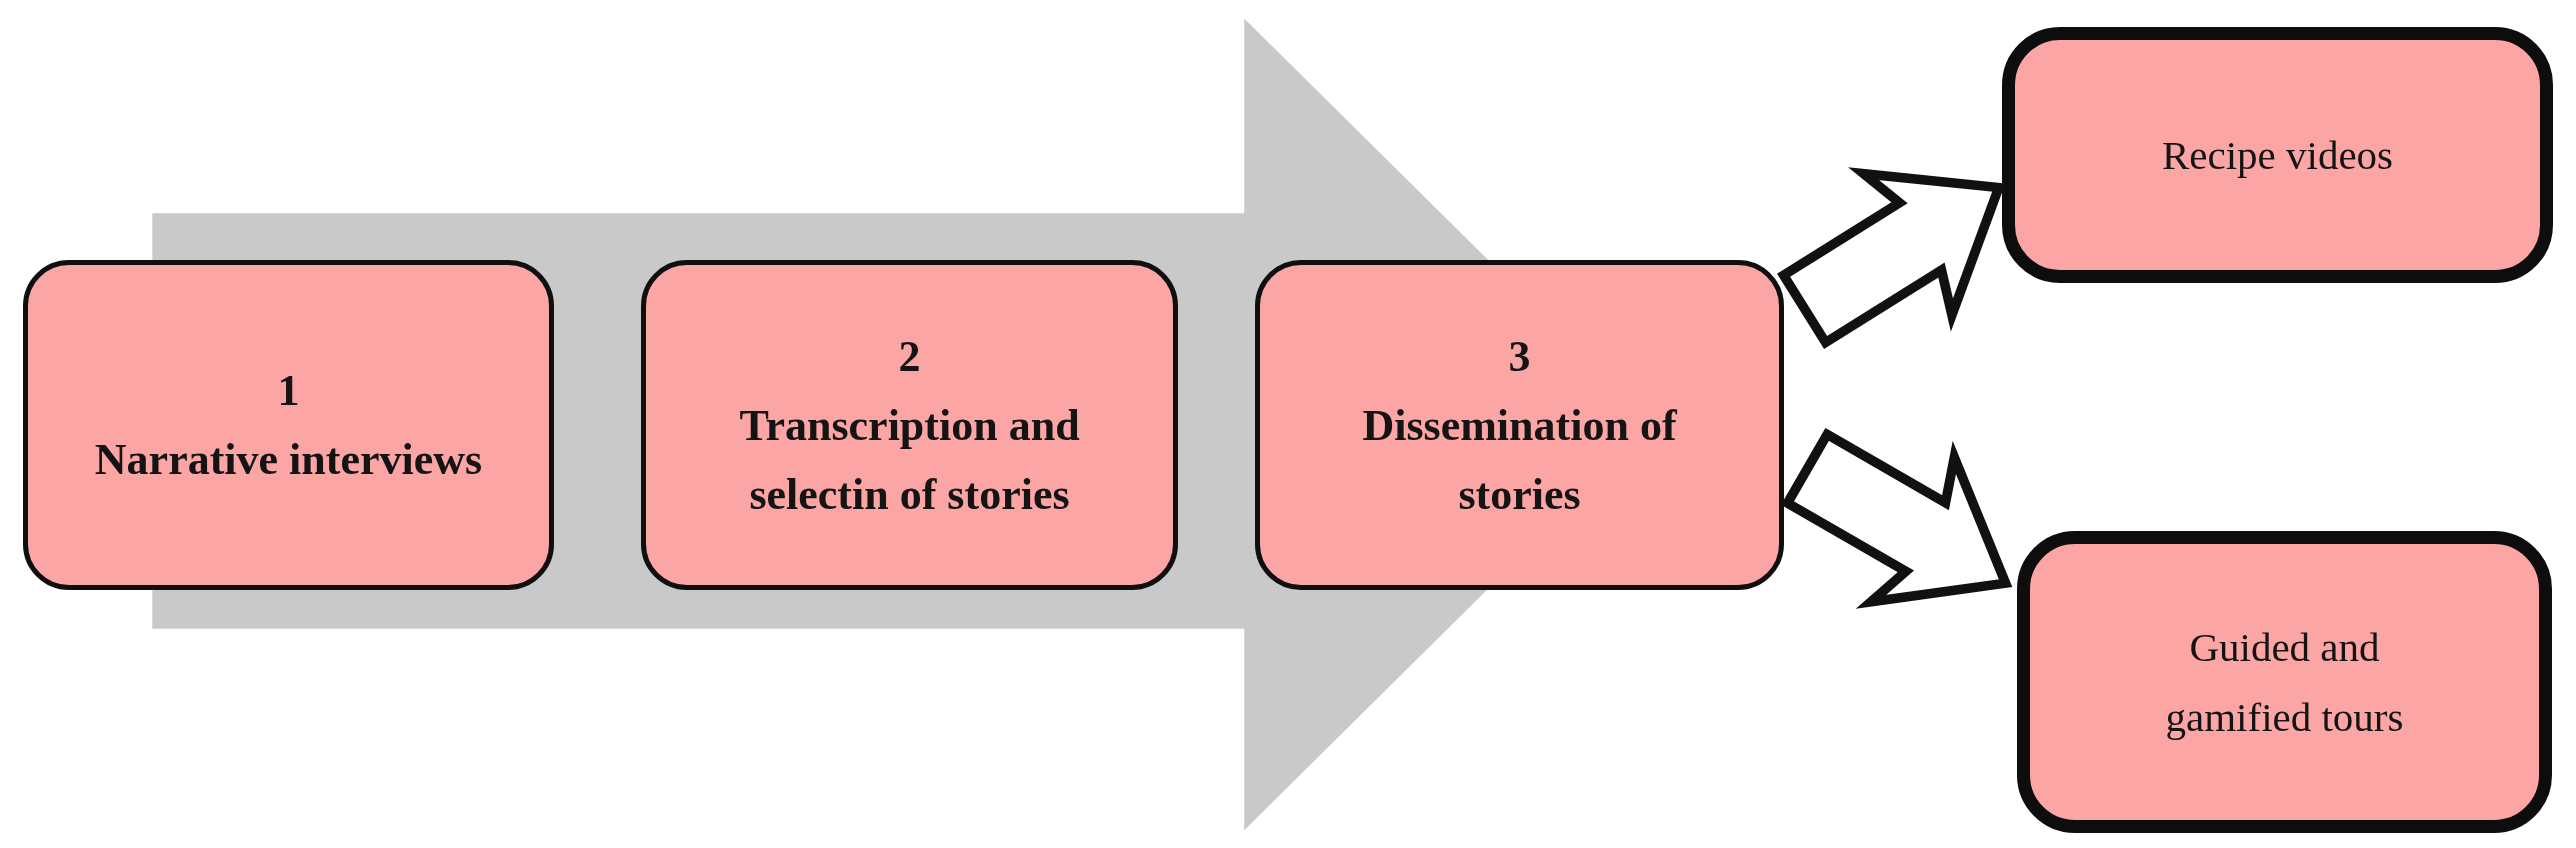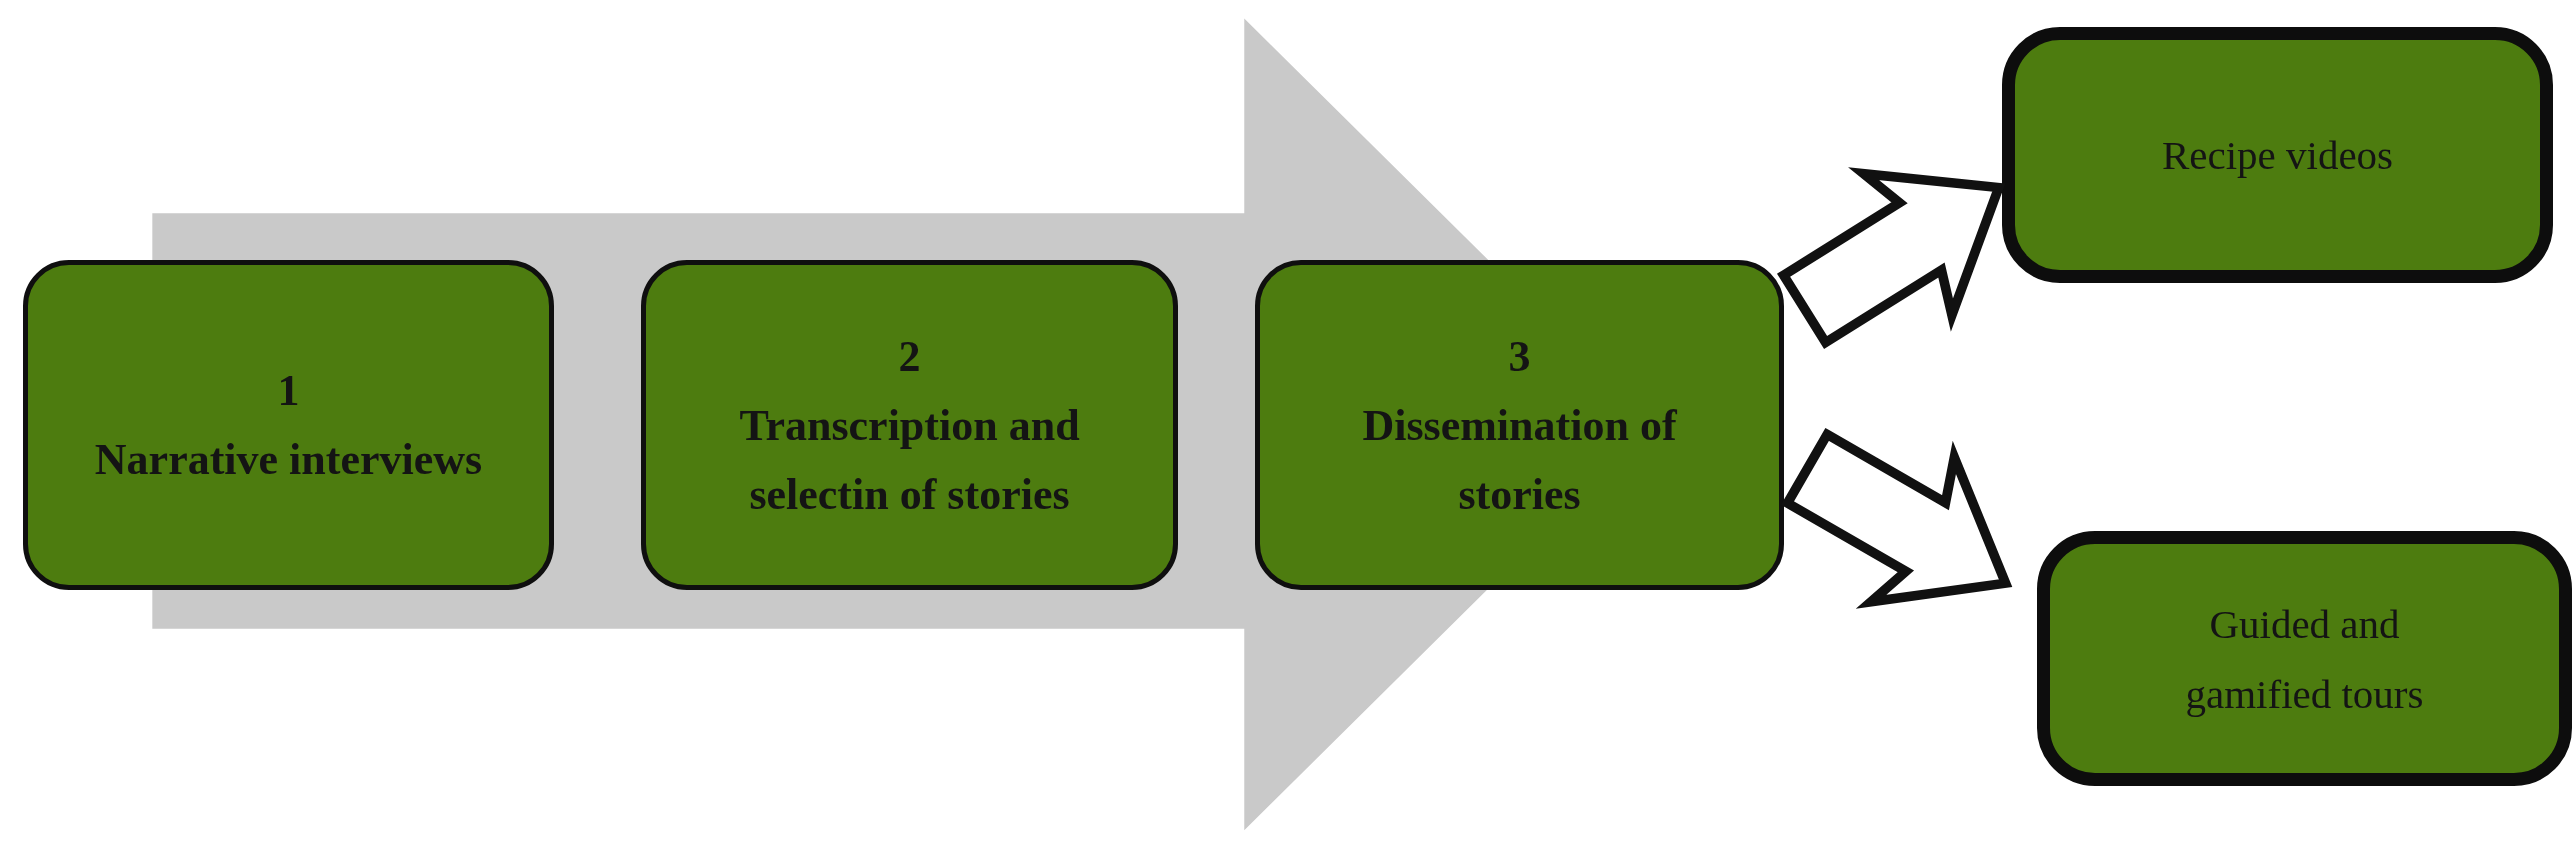--- a/index.html
+++ b/index.html
@@ -22,21 +22,21 @@
     width: 2576px;
     height: 848px;
   }
   svg.layer.bg { z-index: 0; }
   svg.layer.fg { z-index: 2; pointer-events: none; }
 
   .box {
     position: absolute;
     z-index: 1;
     box-sizing: border-box;
-    background: #4d7c0f;
+    background: #fca5a5;
     display: flex;
     align-items: center;
     justify-content: center;
     text-align: center;
   }
   .stage-box {
     border: 5.5px solid #0f0f0f;
     border-radius: 46px;
   }
   .output-box {
@@ -56,21 +56,21 @@
   .output-label {
     font-weight: 400;
     font-size: 41px;
     line-height: 70px;
   }
 
   #stage-box-1 { left: 23px;   top: 260px; width: 531px; height: 330px; }
   #stage-box-2 { left: 641px;  top: 260px; width: 537px; height: 330px; }
   #stage-box-3 { left: 1255px; top: 260px; width: 529px; height: 330px; }
   #output-box-1 { left: 2002px; top: 27px;  width: 551px; height: 256px; }
-  #output-box-2 { left: 2017px; top: 531px; width: 535px; height: 255px; margin-left: 20px; }
+  #output-box-2 { left: 2017px; top: 531px; width: 535px; height: 302px; }
 </style>
 </head>
 <body>
 
 <div class="canvas">
 
   <svg class="layer bg" viewBox="0 0 3768 1241" xmlns="http://www.w3.org/2000/svg">
     <polygon points="222,312 1820,312 1820,27 2420,621 1820,1215 1820,920 222,920" fill="#c9c9c9"></polygon>
   </svg>
 

